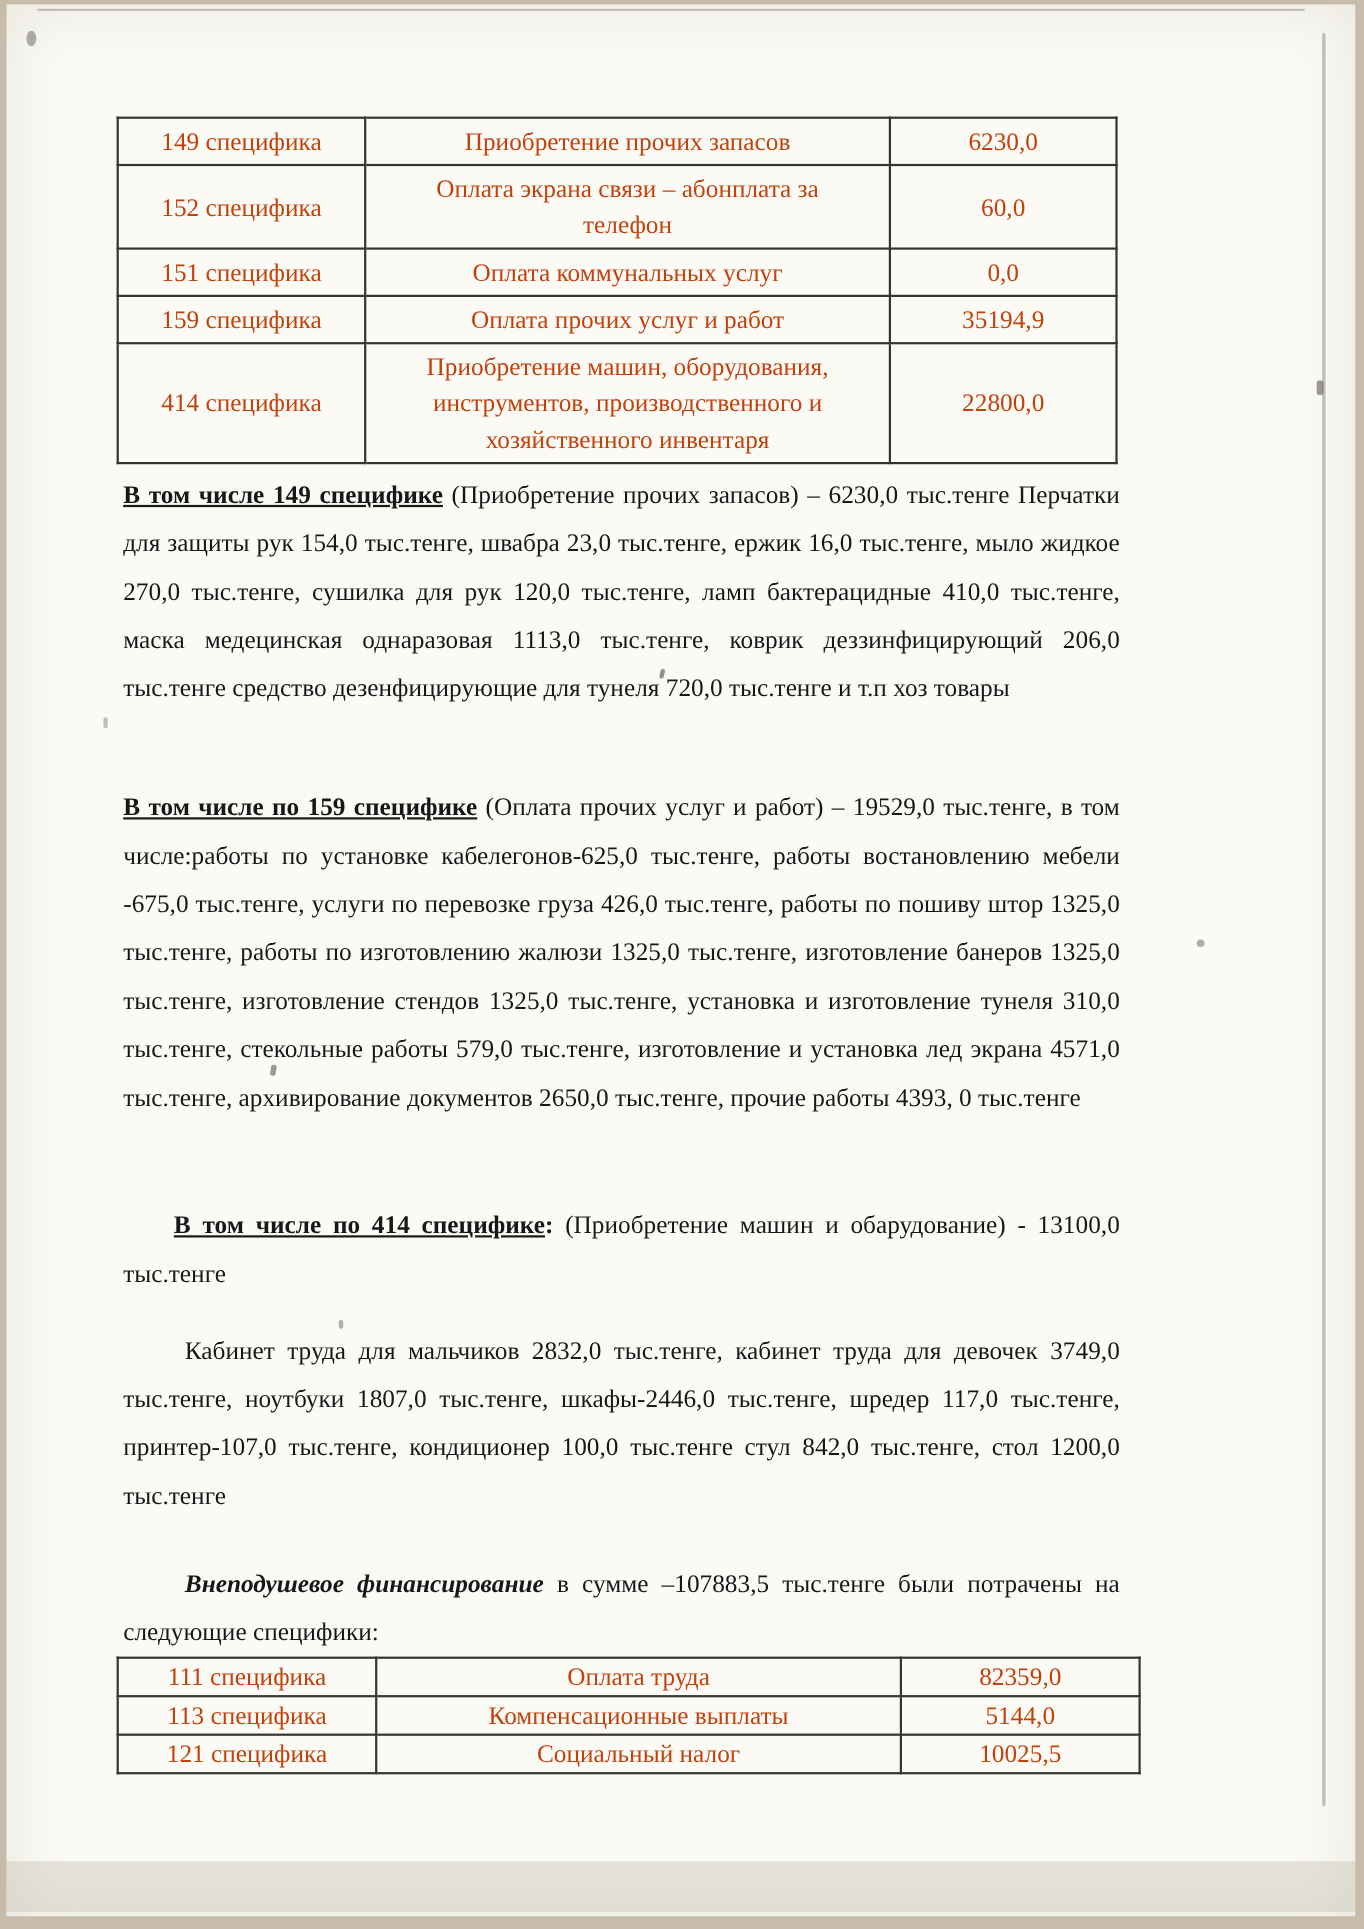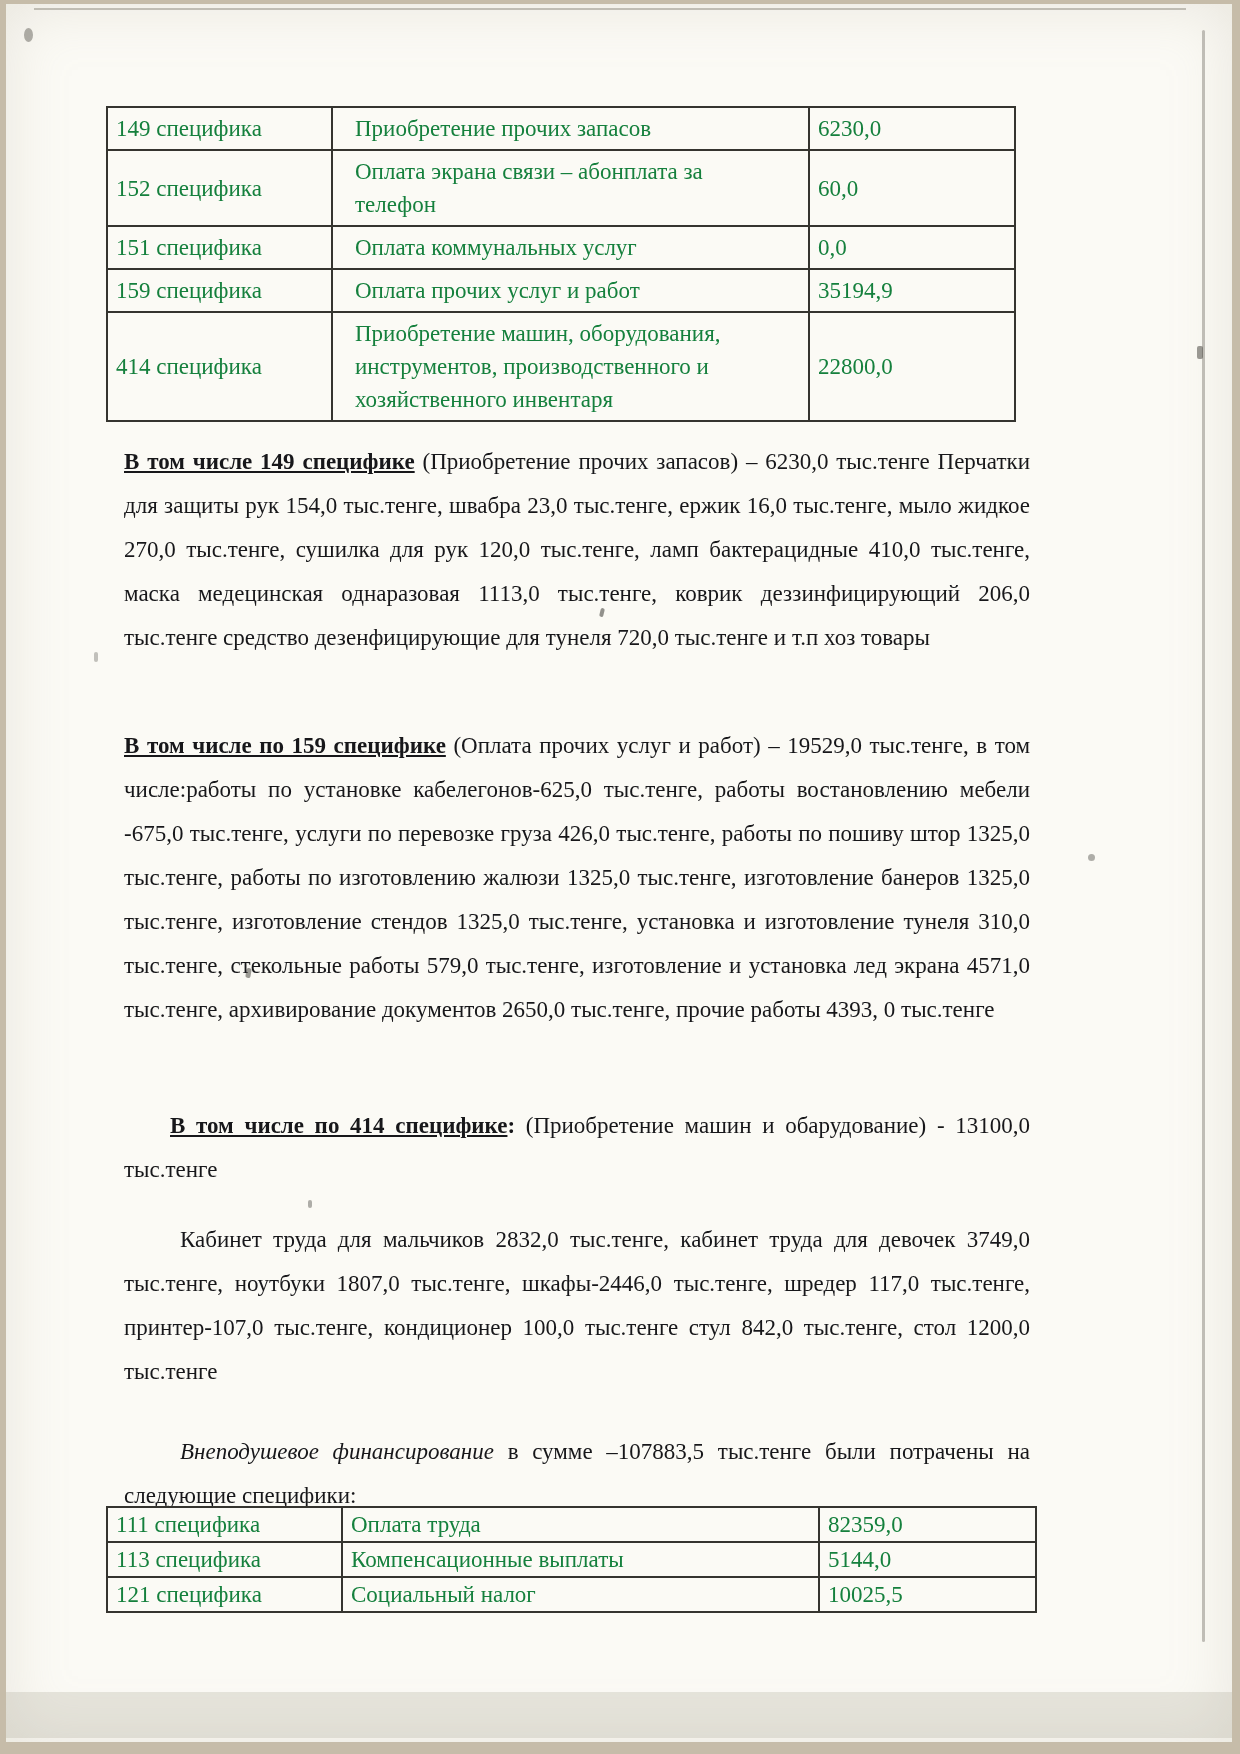--- a/index.html
+++ b/index.html
@@ -25,42 +25,42 @@
   .sp1{left:594px;top:604px;width:4px;height:9px;opacity:.55;transform:rotate(14deg);}
   .sp2{left:88px;top:648px;width:4px;height:10px;opacity:.3;}
   .sp3{left:1082px;top:850px;width:7px;height:7px;opacity:.4;border-radius:50%;}
   .sp4{left:240px;top:964px;width:5px;height:10px;opacity:.5;transform:rotate(10deg);}
   .sp5{left:302px;top:1196px;width:4px;height:8px;opacity:.4;}
   .sp6{left:1191px;top:342px;width:6px;height:13px;opacity:.5;}
 
   
   table.t{border-collapse:collapse;position:absolute;table-layout:fixed;background:transparent;}
   table.t td{
-    border:2px solid #35342f;vertical-align:middle;
-    font-size:23px;color:#15803d;
+    border:2px solid #35342f;text-align:center;vertical-align:middle;
+    font-size:23px;color:#c2410c;
   }
   .t1{left:100px;top:102px;width:908px;}
   .t1 td{line-height:33px;padding:4px 8px;}
   .t1 td.name{padding:4px 22px;}
   .t2{left:100px;top:1502px;width:929px;}
   .t2 td{line-height:27px;padding:3px 8px;}
 
   
   .para{
-    position:absolute;left:106px;width:906px;margin:12px;
+    position:absolute;left:106px;width:906px;margin:0;
     font-size:23px;line-height:44px;text-align:justify;
   }
   .p1{top:424px;}
   .p2{top:708px;}
   .p3{top:1088px;text-indent:46px;}
   .p4{top:1202px;text-indent:56px;}
   .p5{top:1414px;text-indent:56px;}
   .lead{font-weight:bold;text-decoration:underline;}
   .bold{font-weight:bold;}
-  .lead-bi{font-weight:normal;font-style:italic;}
+  .lead-bi{font-weight:bold;font-style:italic;}
 </style>
 </head>
 <body>
 
 <div class="sheet">
 
   <div class="edge-top"></div>
   <div class="edge-right"></div>
   <div class="band-bottom"></div>
   <div class="corner-mark"></div>

